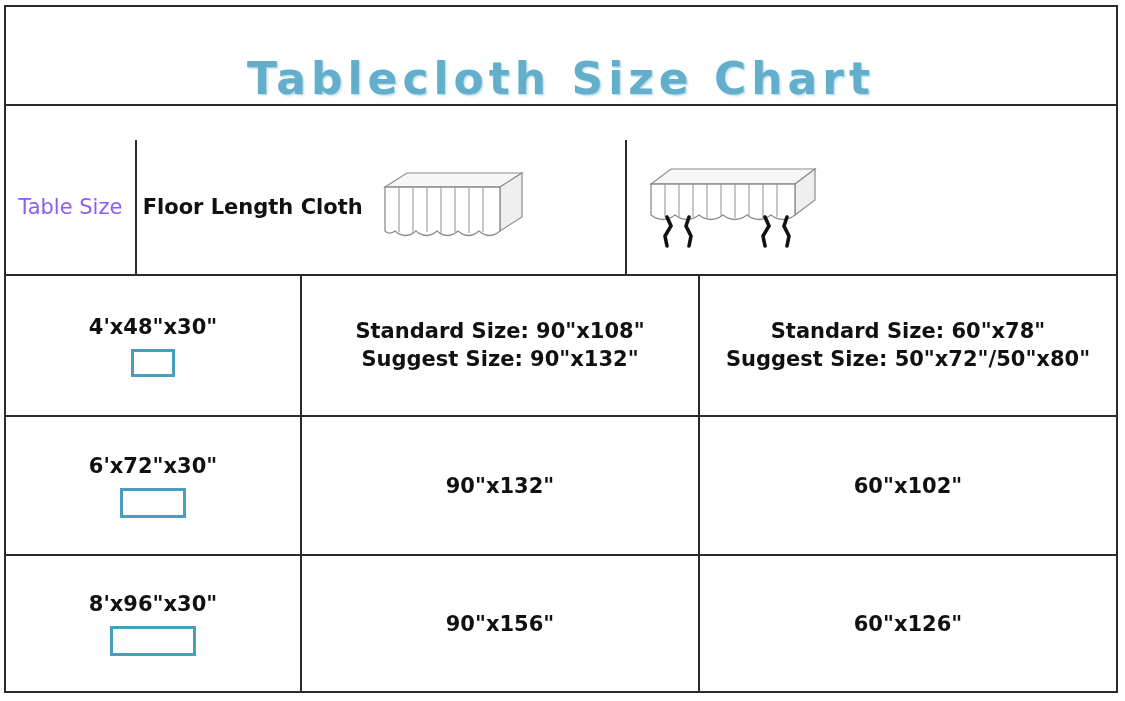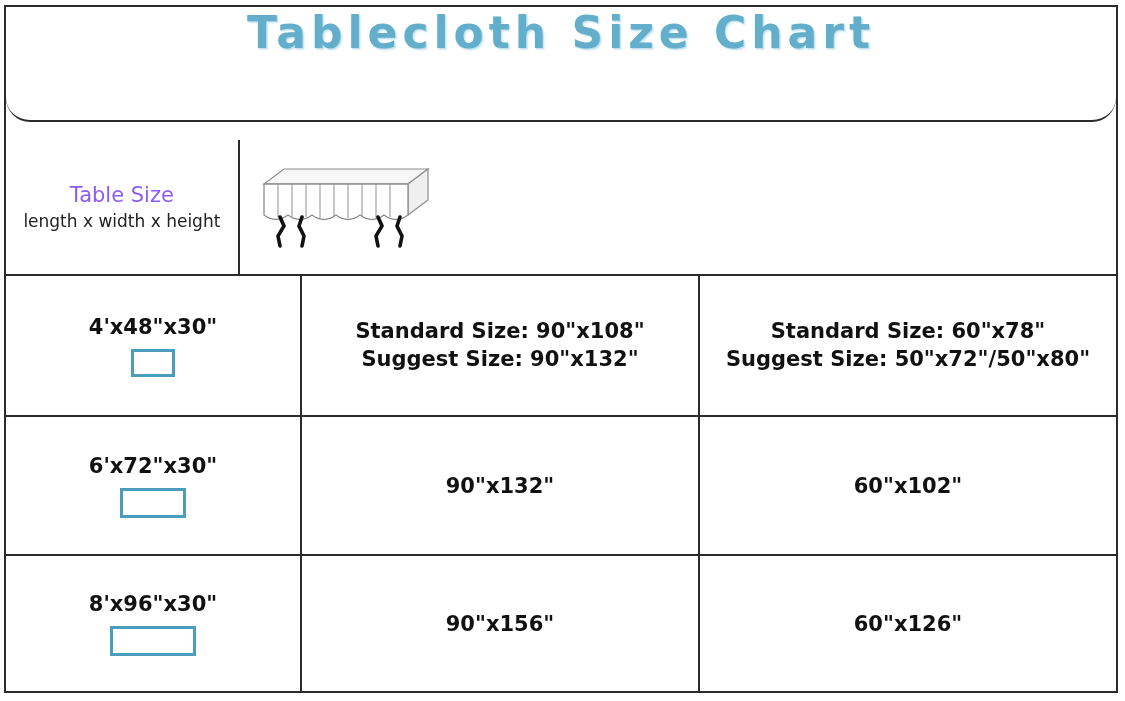--- a/index.html
+++ b/index.html
@@ -24,27 +24,26 @@
     box-sizing: border-box;
     background: #fff;
   }
 
   
   #title-row {
     position: absolute;
     left: 0;
     top: 0;
     right: 0;
-    height: 115px;
+    height: 99px;
     border-bottom: 2px solid #2b2b2b;
     box-sizing: border-box;
     display: flex;
-    align-items: flex-start;
+    align-items: flex-end;
     justify-content: center;
-    border-radius: 24px;
   }
   #chart-title {
     font-size: 44px;
     font-weight: bold;
     letter-spacing: 5px;
     color: #63aecb;
     text-shadow: 1px 1px 0 #bfe0ec, 2px 2px 2px #d8eef5;
     white-space: nowrap;
     font-family: "DejaVu Sans", sans-serif;
   }
@@ -161,24 +160,52 @@
     <div id="chart-title">Tablecloth  Size  Chart</div>
   </div>
 
   <div id="grid">
 
     <div class="row r-head">
 
       <div class="cell col-a">
         <div class="head-stack">
           <div class="head-main">Table Size</div>
-          <div class="head-sub">length x width x height</div>
-        </div>
-      </div>
-
+        </div>
+      </div>
+
+      <div class="cell col-b head-inline">
+        <span class="head-label">Floor Length Cloth</span>
+        <span class="art">
+          <svg width="160" height="80" viewBox="0 0 160 80">
+
+            <polygon points="18,22 40,8 155,8 133,22" fill="#f7f7f7" stroke="#8d8d8d" stroke-width="1.2"></polygon>
+
+            <polygon points="133,22 155,8 155,52 133,66" fill="#efefef" stroke="#8d8d8d" stroke-width="1.2"></polygon>
+
+            <path d="M18,22 L133,22 L133,66
+                     C 126,72 119,72 112,66
+                     C 105,72 98,72 91,66
+                     C 84,72 77,72 70,66
+                     C 63,72 56,72 49,66
+                     C 42,72 35,72 28,66
+                     C 24,69 21,69 18,66 Z" fill="#ffffff" stroke="#8d8d8d" stroke-width="1.3"></path>
+
+            <g stroke="#9a9a9a" stroke-width="1.1">
+              <line x1="32" y1="22" x2="32" y2="67"></line>
+              <line x1="46" y1="22" x2="46" y2="68"></line>
+              <line x1="60" y1="22" x2="60" y2="67"></line>
+              <line x1="74" y1="22" x2="74" y2="68"></line>
+              <line x1="88" y1="22" x2="88" y2="67"></line>
+              <line x1="102" y1="22" x2="102" y2="68"></line>
+              <line x1="116" y1="22" x2="116" y2="67"></line>
+            </g>
+          </svg>
+        </span>
+      </div>
 
       <div class="cell col-c head-inline">
         <span class="art">
           <svg width="185" height="90" viewBox="0 0 185 90">
 
             <polygon points="14,24 34,9 178,9 158,24" fill="#f7f7f7" stroke="#8d8d8d" stroke-width="1.2"></polygon>
 
             <polygon points="158,24 178,9 178,40 158,55" fill="#efefef" stroke="#8d8d8d" stroke-width="1.2"></polygon>
 
             <path d="M14,24 L158,24 L158,55

